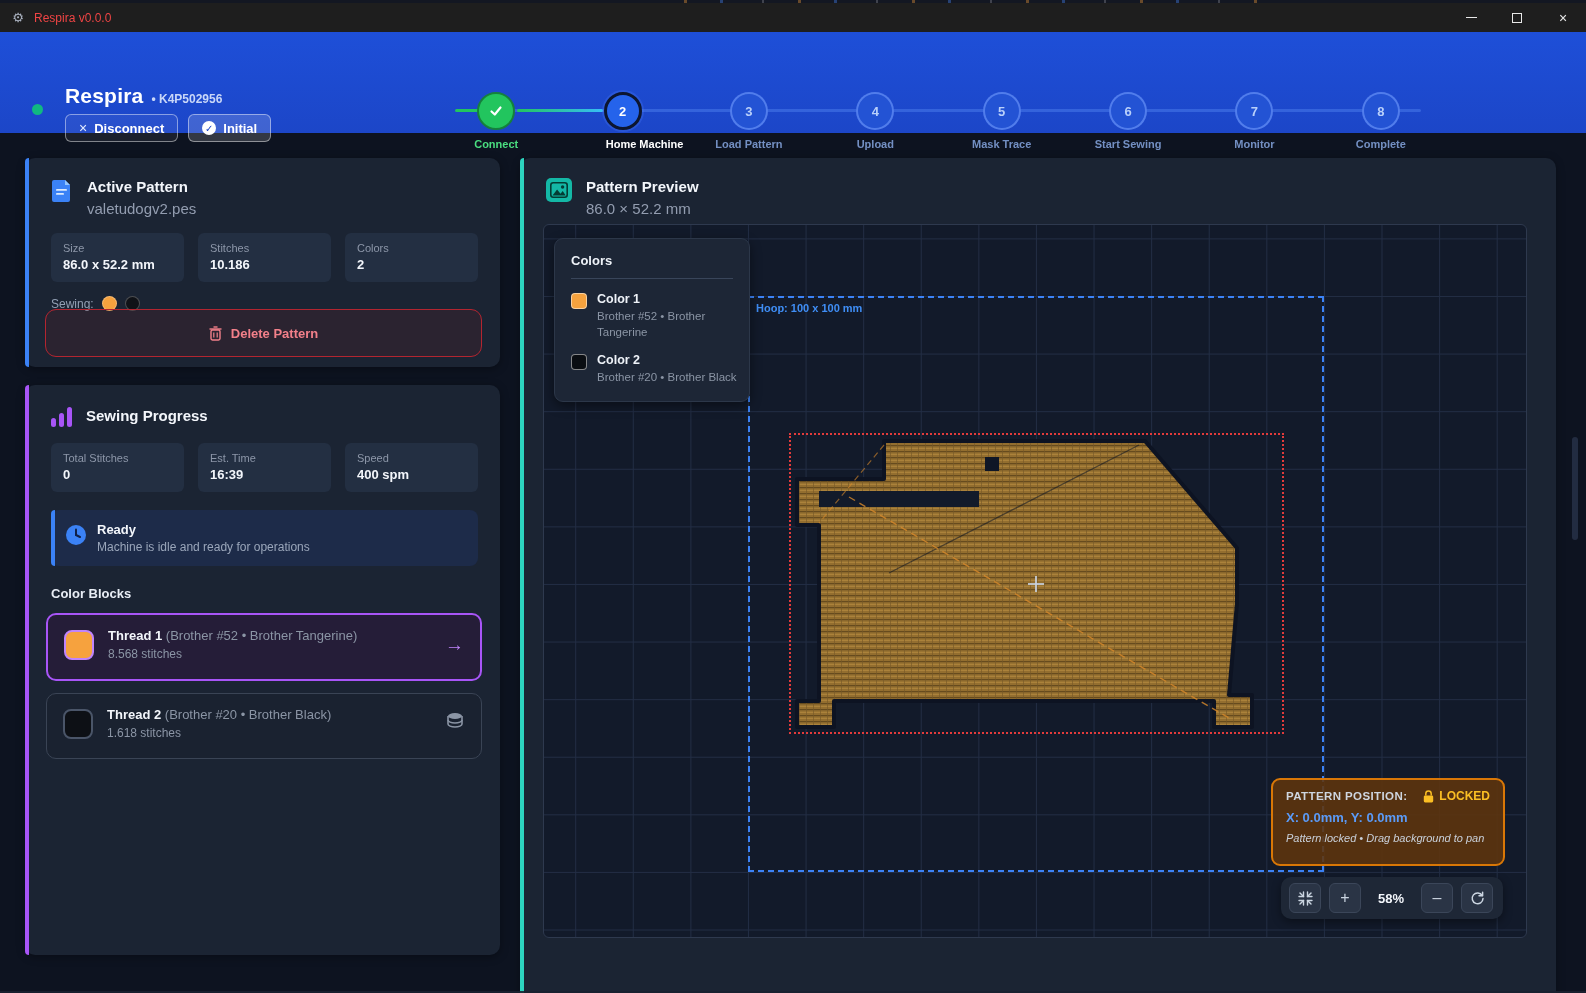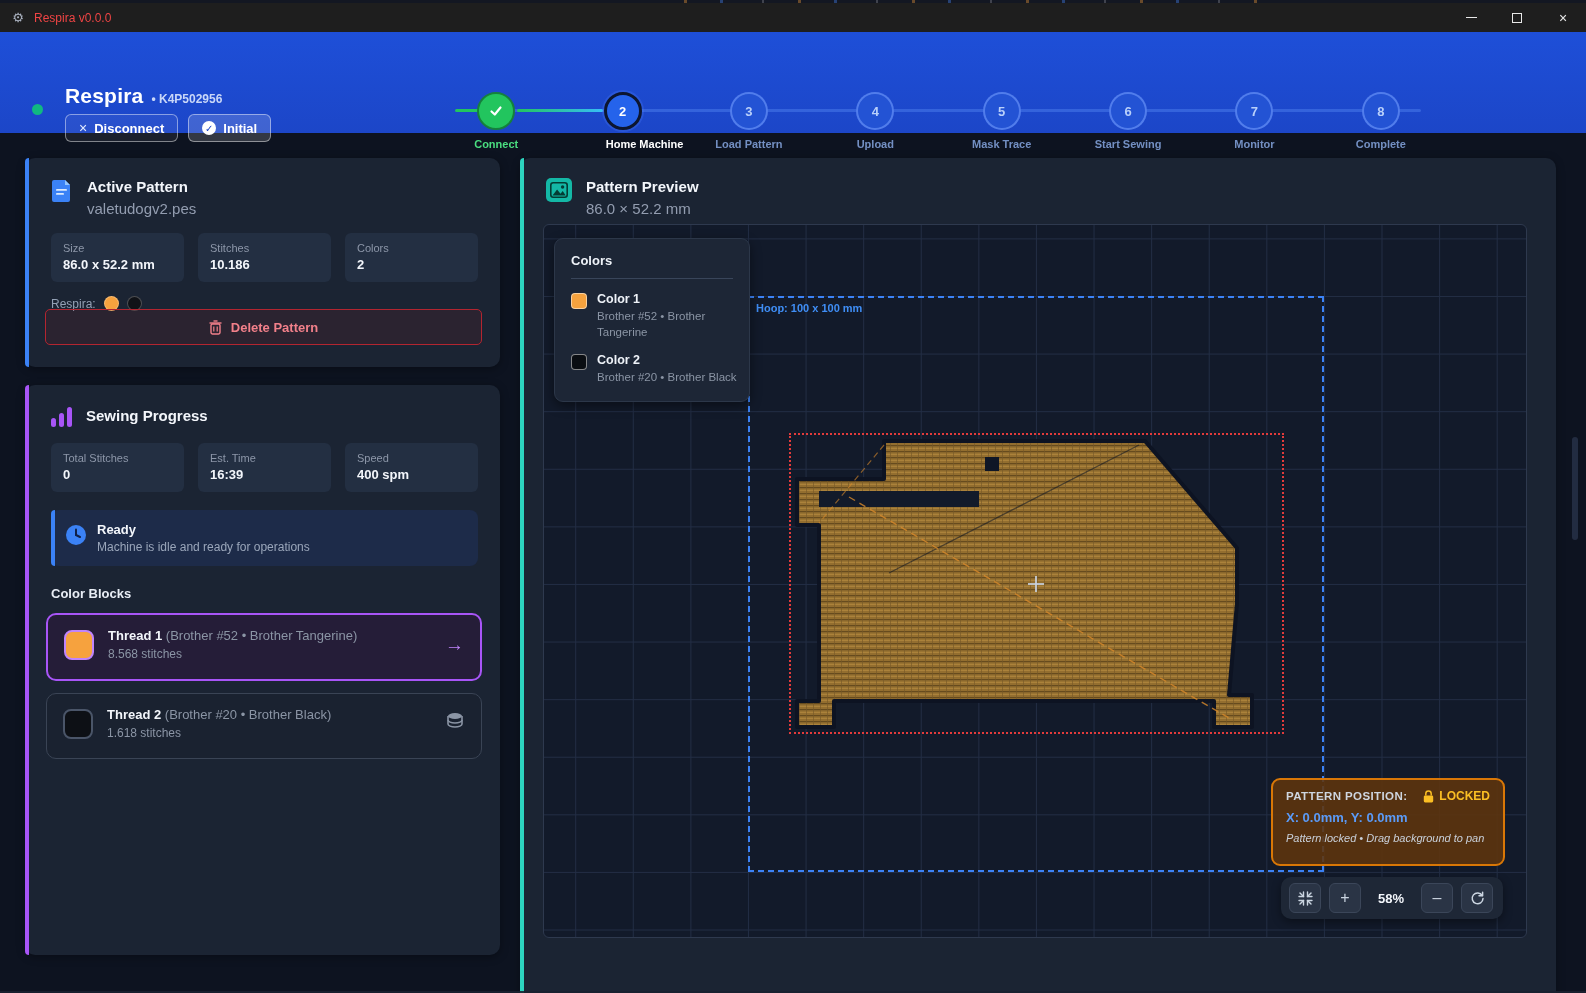--- a/index.html
+++ b/index.html
@@ -61,22 +61,22 @@
   .stat-box { flex:1; background:#232f42; border-radius:6px; padding:9px 12px 10px; }
   .stat-label { font-size:11px; color:#8d97a9; }
   .stat-value { font-size:13px; font-weight:bold; color:#f3f6fb; margin-top:3px; }
   
   #card-pattern { left:25px; top:158px; width:475px; height:209px; }
   .doc-icon { width:22px; height:24px; flex:0 0 auto; }
   .colors-line { display:flex; align-items:center; gap:8px; padding-left:26px; margin-top:14px; font-size:12px; color:#93
 9db0; }
   .colors-line .lbl { font-size:12px; color:#93a0b4; }
   .swatch-dot { width:15px; height:15px; border-radius:50%; border:1px solid rgba(255,255,255,.25); }
-  .delete-btn { position:absolute; left:20px; right:18px; top:151px; height:36px;
-    background:rgba(130,30,40,.16); border:1px solid #b32530; border-radius:5px;
+  .delete-btn { position:absolute; left:20px; right:18px; top:151px; height:48px;
+    background:rgba(130,30,40,.16); border:1px solid #b32530; border-radius:11px;
     display:flex; align-items:center; justify-content:center; gap:9px;
     color:#f2808a; font-size:13px; font-weight:bold; }
   
   #card-sewing { left:25px; top:385px; width:475px; height:570px; }
   .bars-icon { display:flex; align-items:flex-end; gap:3px; height:22px; padding-top:2px;}
   .bars-icon i { display:block; width:5px; border-radius:3px; background:#a855f7; }
   .status-box { position:relative; margin:18px 22px 0 26px; background:#1d2b49; border-radius:8px;
     padding:12px 14px 12px 46px; }
   .status-box .edge3 { position:absolute; left:0; top:0; bottom:0; width:4px; background:#3b82f6; border-radius:8px 0 0 8px;}
   .status-title { font-size:13px; font-weight:bold; color:#f3f6fb; }
@@ -246,21 +246,21 @@
       <div class="stat-box">
         <div class="stat-label">Stitches</div>
         <div class="stat-value">10.186</div>
       </div>
       <div class="stat-box">
         <div class="stat-label">Colors</div>
         <div class="stat-value">2</div>
       </div>
     </div>
     <div class="colors-line">
-      <span class="lbl">Respira:</span>
+      <span class="lbl">Sewing:</span>
       <span class="swatch-dot" style="background-color: rgb(246, 162, 62);"></span>
       <span class="swatch-dot" style="background-color: rgb(16, 18, 23);"></span>
     </div>
     <div class="delete-btn">
       <svg width="13" height="15" viewBox="0 0 13 15">
         <rect x="2" y="4" width="9" height="10" rx="1.4" fill="none" stroke="#f2808a" stroke-width="1.4"></rect>
         <line x1="0.5" y1="3" x2="12.5" y2="3" stroke="#f2808a" stroke-width="1.4"></line>
         <line x1="4.5" y1="1" x2="8.5" y2="1" stroke="#f2808a" stroke-width="1.4"></line>
         <line x1="4.8" y1="6.5" x2="4.8" y2="11.5" stroke="#f2808a" stroke-width="1.2"></line>
         <line x1="8.2" y1="6.5" x2="8.2" y2="11.5" stroke="#f2808a" stroke-width="1.2"></line>

